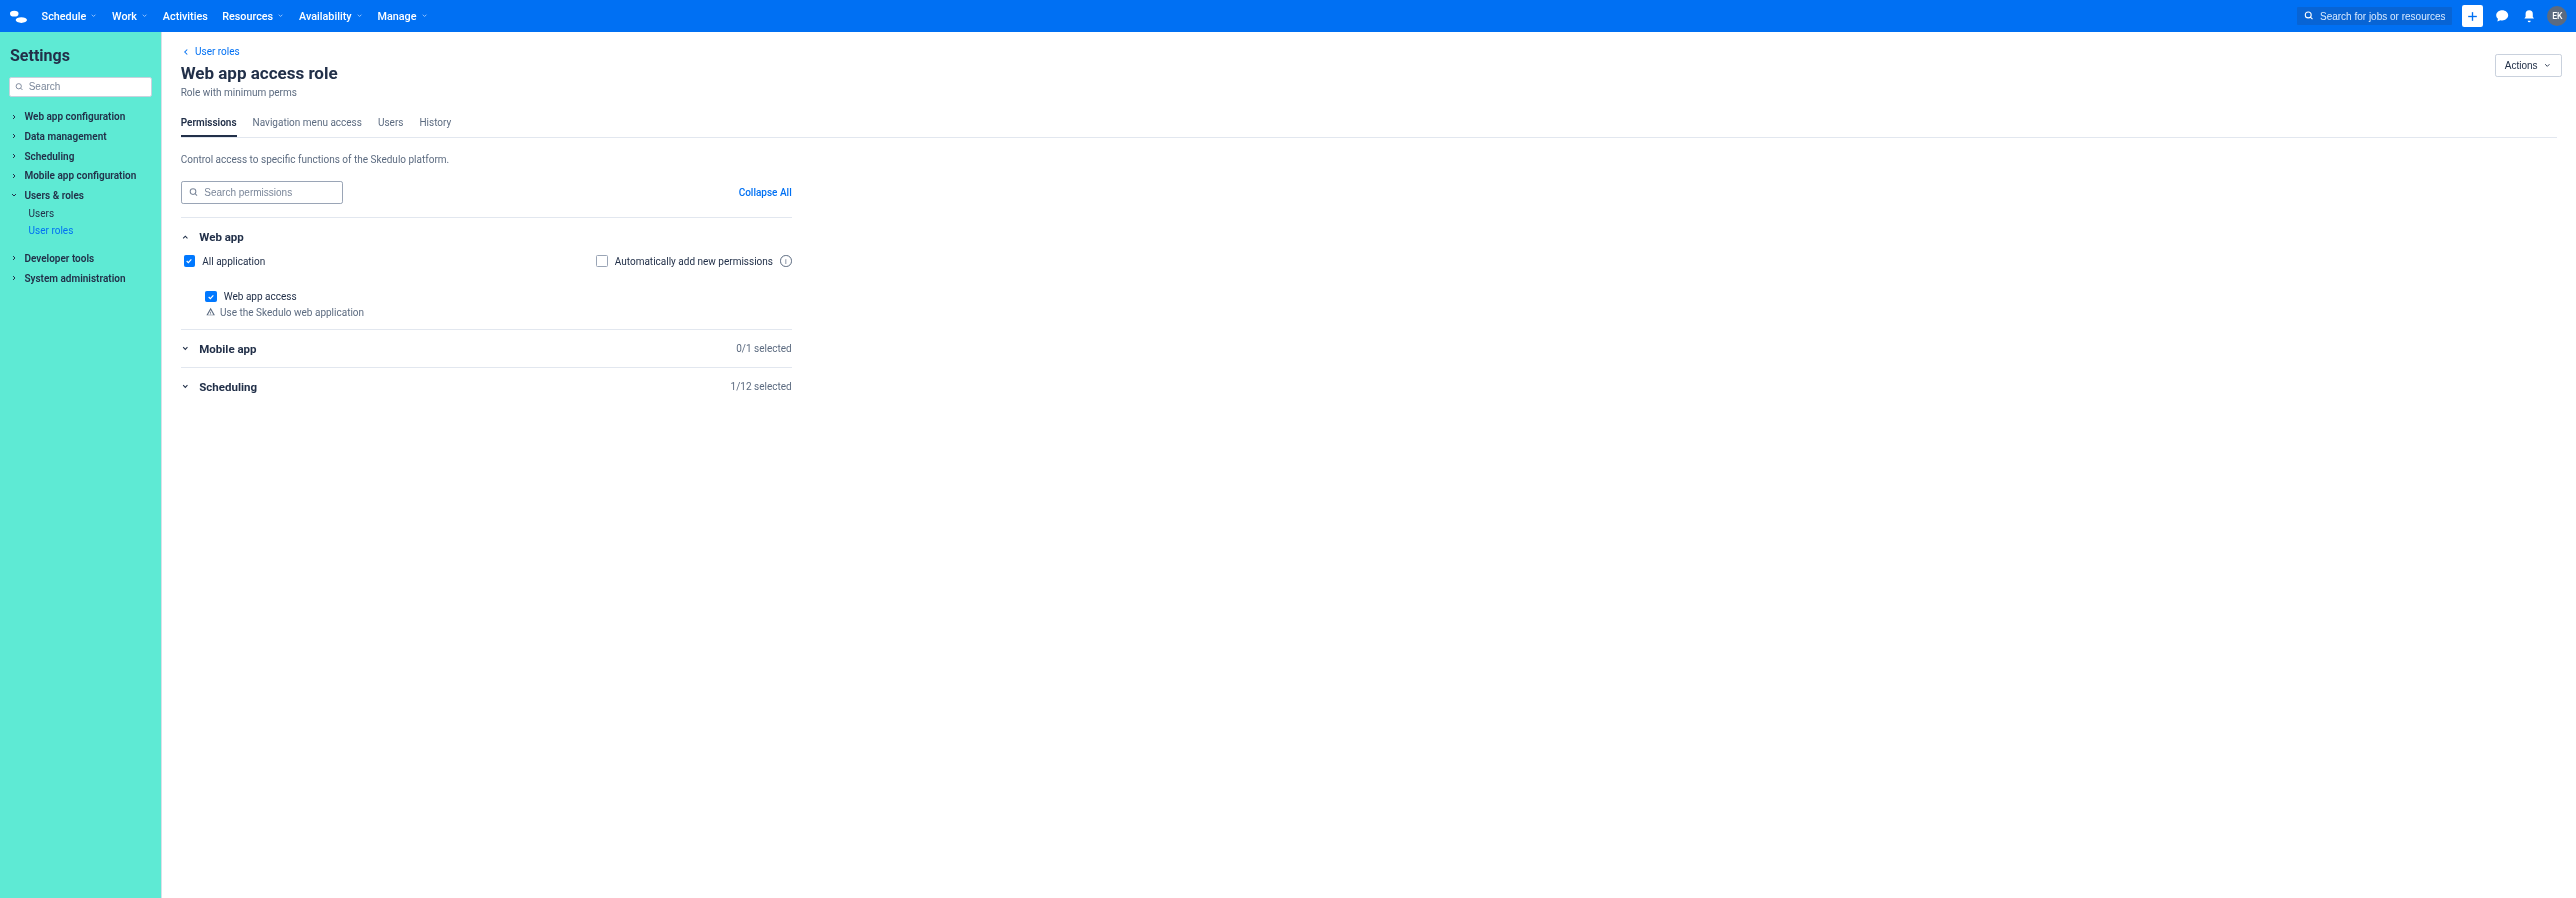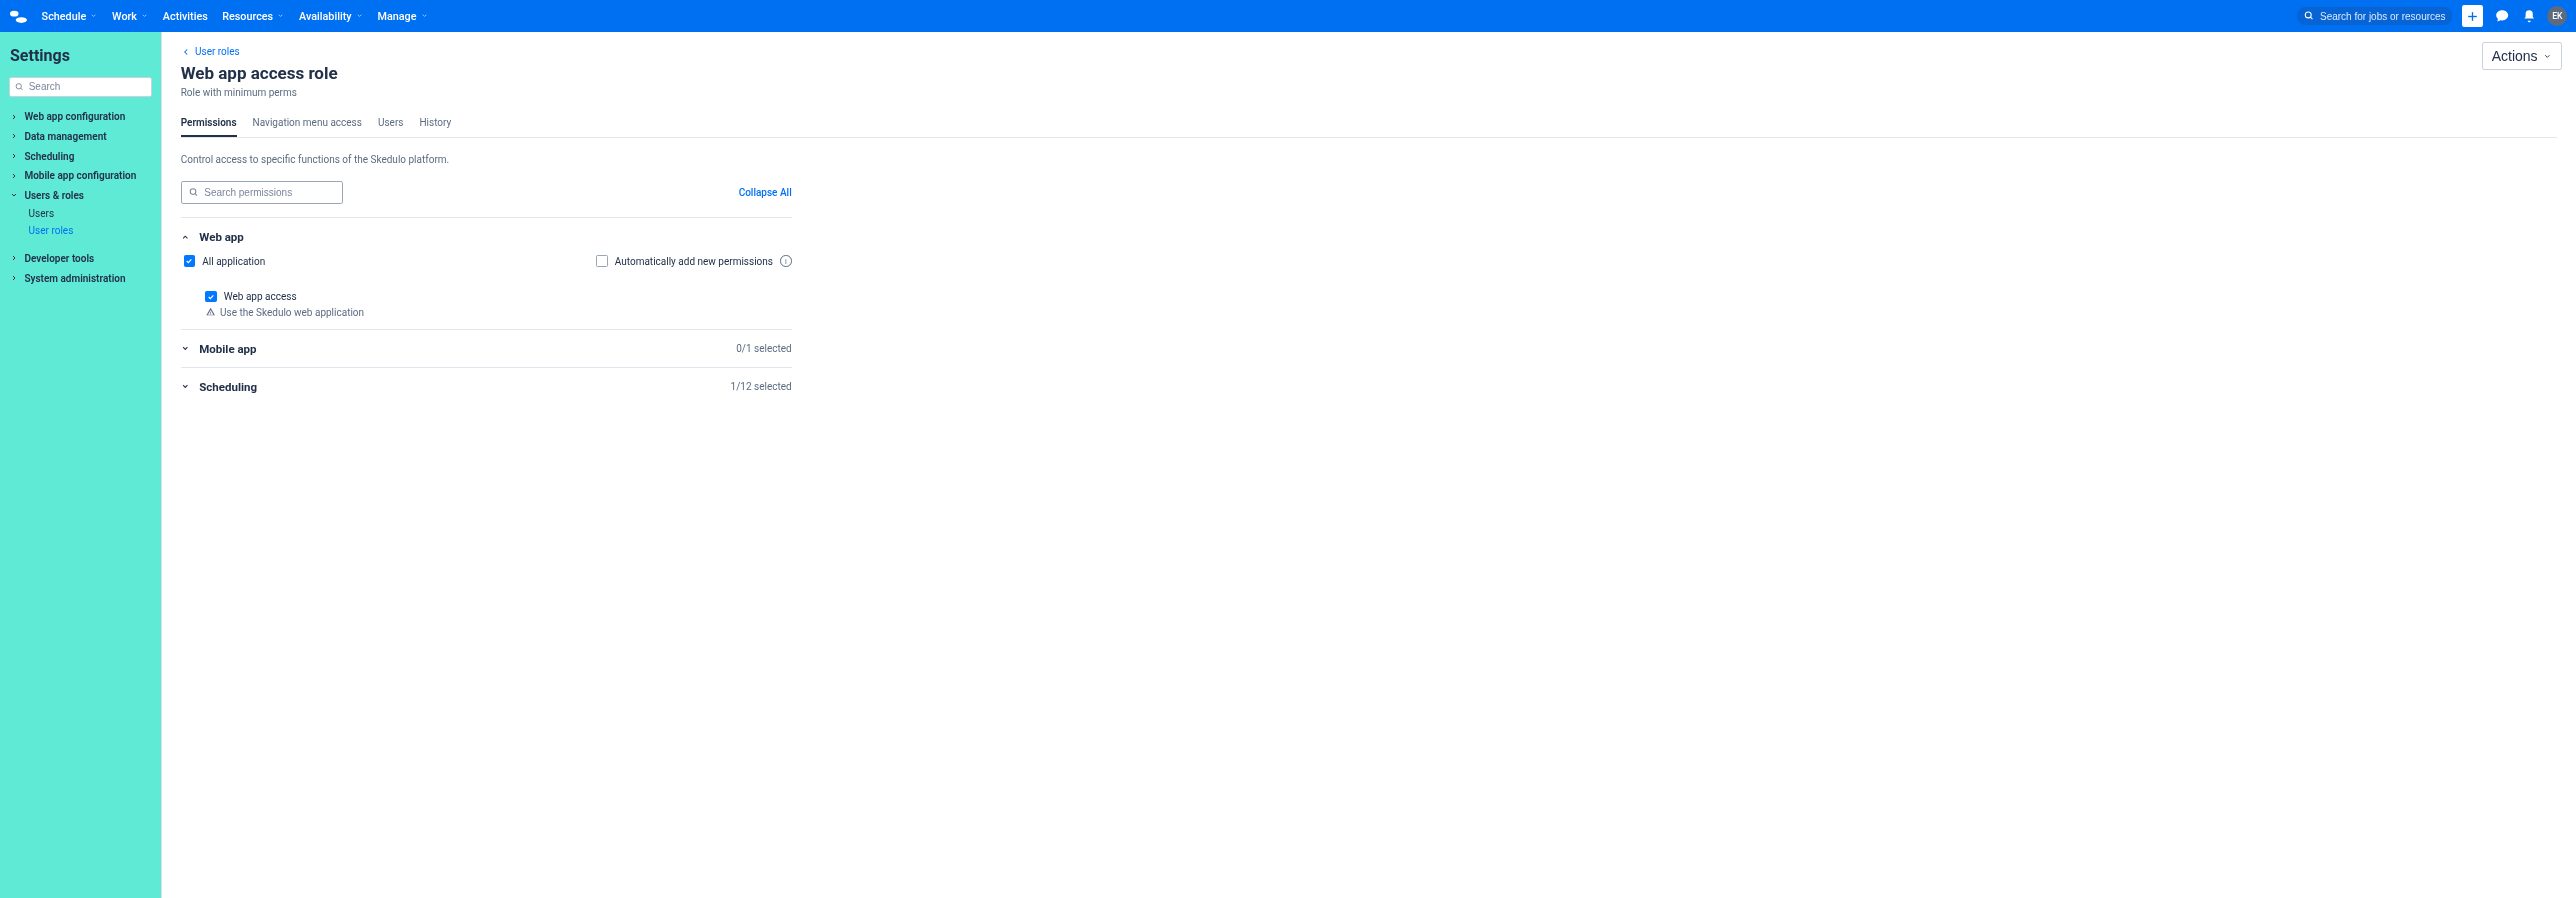--- a/index.html
+++ b/index.html
@@ -45,21 +45,21 @@
     .nav-item .chev { opacity: 0.8; }
     .top-right {
       display: flex;
       align-items: center;
       gap: 10px;
     }
     .global-search {
       display: flex;
       align-items: center;
       background: #0864d4;
-      border-radius: 8px;
+      border-radius: 1px;
       padding: 3.6px 7.2px;
       width: 155px;
     }
     .global-search input {
       background: transparent;
       border: none;
       outline: none;
       color: #fff;
       font-size: 10px;
       width: 100%;
@@ -184,28 +184,28 @@
     .page-desc {
       font-size: 10px;
       color: #5c6b80;
       margin-top: 4.3px;
     }
     .actions-btn {
       border: 0.7px solid #c9d1dd;
       background: #fff;
       border-radius: 2.2px;
       padding: 5px 8.6px;
-      font-size: 14px;
+      font-size: 10px;
       display: flex;
       align-items: center;
       gap: 5.8px;
       cursor: pointer;
       color: #223049;
       position: absolute;
-      top: 10px;
+      top: 22px;
       right: 14.4px;
     }
     .tabs {
       display: flex;
       gap: 16px;
       margin-top: 18.7px;
       border-bottom: 0.7px solid #e2e7ef;
     }
     .tab {
       padding-bottom: 7.2px;

